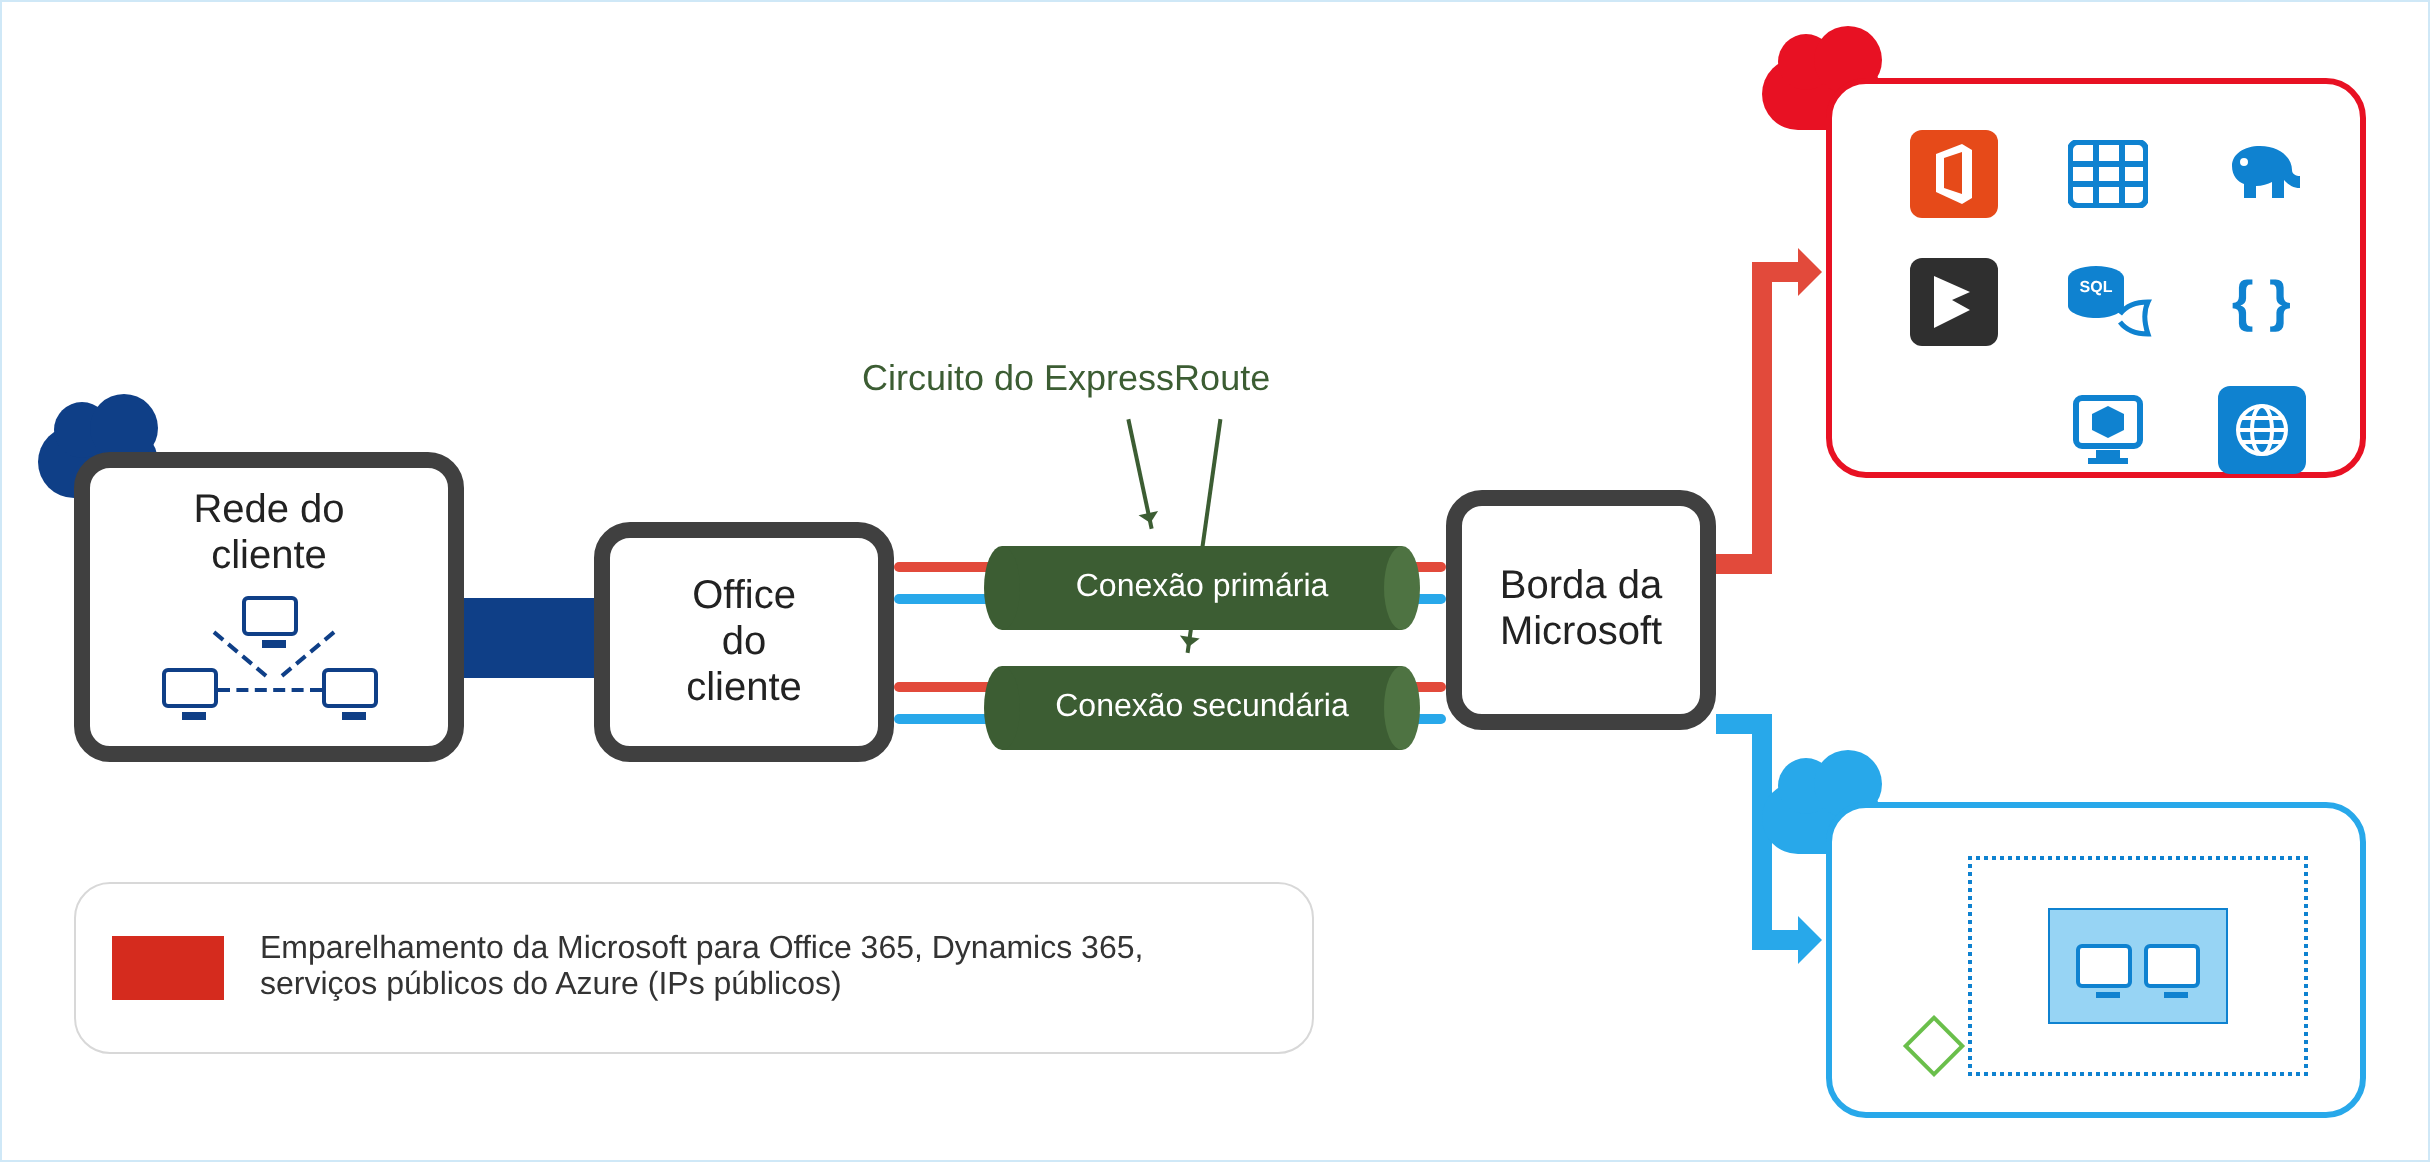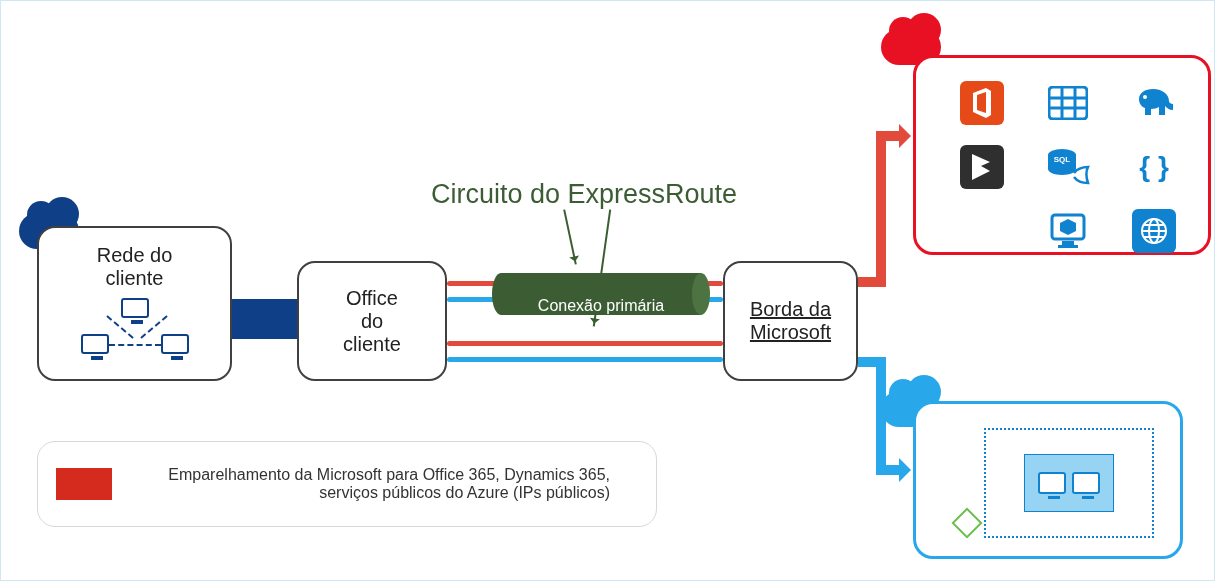--- a/index.html
+++ b/index.html
@@ -11,21 +11,21 @@
     position: relative;
     overflow: hidden;
   }
   .stage {
     position: absolute;
     inset: 0;
     border: 1px solid #cfe8f7;
   }
   .box {
     position: absolute;
-    border: 2px solid #404040;
+    border: 8px solid #404040;
     border-radius: 18px;
     background: #fff;
     display: flex;
     flex-direction: column;
     align-items: center;
     justify-content: center;
     text-align: center;
     font-size: 20px;
     color: #222;
     line-height: 1.15;
@@ -51,21 +51,21 @@
   .cloud.blue { background: #28a8ea; }
 
   
   #customer { left: 36px; top: 225px; width: 195px; height: 155px; }
   #customer .title { margin-top: -6px; }
 
   
   #partner { left: 296px; top: 260px; width: 150px; height: 120px; justify-content: center; }
 
   
-  #msedge { left: 722px; top: 260px; width: 135px; height: 120px; text-decoration: underline; }
+  #msedge { left: 722px; top: 244px; width: 135px; height: 120px; }
 
   
   #trunk {
     position: absolute;
     left: 231px; top: 298px; width: 67px; height: 40px;
     background: #0f3f87;
   }
 
   
   .cylinder {
@@ -75,58 +75,58 @@
     display: flex; align-items: center; justify-content: center;
     color: #fff; font-size: 16px;
   }
   .cylinder .cap {
     position: absolute; width: 18px; height: 42px; border-radius: 50%;
     background: #3c5d33;
   }
   .cylinder .cap.left  { left: -9px; }
   .cylinder .cap.right { right: -9px; background: #4e7342; }
 
-  #cyl1 { left: 500px; top: 272px; width: 200px; align-items: flex-end; }
+  #cyl1 { left: 500px; top: 272px; width: 200px; }
   #cyl2 { left: 500px; top: 332px; width: 200px; }
 
   
   .wire {
     position: absolute;
     height: 5px;
     border-radius: 3px;
   }
   .wire.red  { background: #e24a3b; }
   .wire.blue { background: #28a8ea; }
 
   
   #circuit-title {
     position: absolute;
     left: 430px; top: 178px;
     color: #3c5d33;
-    font-size: 27px;
+    font-size: 18px;
     text-align: right;
   }
 
   
   .thin-arrow {
     position: absolute; background: #3c5d33; width: 2px;
   }
   .thin-arrow:after {
     content: ""; position: absolute; left: -4px; bottom: -2px;
     border: 5px solid transparent; border-top-color: #3c5d33;
   }
 
   
   .svcbox {
     position: absolute;
     border: 3px solid;
     border-radius: 20px;
     background: #fff;
   }
-  #svc-ms   { left: 912px; top: 54px;  width: 298px; height: 200px; border-color: #e81123; }
+  #svc-ms   { left: 912px; top: 38px;  width: 270px; height: 200px; border-color: #e81123; }
   #svc-vnet { left: 912px; top: 400px; width: 270px; height: 158px; border-color: #28a8ea; }
 
   
   #legend {
     position: absolute;
     left: 36px; top: 440px;
     width: 620px;
     border: 1px solid #d8d8d8;
     border-radius: 18px;
     padding: 18px 20px 18px 18px;
@@ -234,20 +234,25 @@
   <div class="wire red" style="left:446px; top:340px; width:276px;"></div>
   <div class="wire blue" style="left:446px; top:356px; width:276px;"></div>
 
   <div id="circuit-title">Circuito do ExpressRoute</div>
   <div class="thin-arrow" style="left:568px; top:208px; height:56px; transform:rotate(-12deg);"></div>
   <div class="thin-arrow" style="left:600px; top:208px; height:118px; transform:rotate(8deg);"></div>
 
   <div id="cyl1" class="cylinder">
     <span class="cap left"></span>
     <span>Conexão primária</span>
+    <span class="cap right"></span>
+  </div>
+  <div id="cyl2" class="cylinder">
+    <span class="cap left"></span>
+    <span>Conexão secundária</span>
     <span class="cap right"></span>
   </div>
 
   <div id="msedge" class="box">
     <div>Borda da</div>
     <div>Microsoft</div>
   </div>
 
   <div class="path h" style="left:857px; top:276px; width:28px; background:#e24a3b;"></div>
   <div class="path v" style="left:875px; top:130px; height:156px; background:#e24a3b;"></div>
@@ -324,17 +329,17 @@
         <div class="vm"></div>
           <div class="vm"></div>
       </div>
     </div>
     <div class="lb-diamond"></div>
   </div>
 
   <div id="legend">
     <div class="legend-row">
       <div class="swatch red"></div>
-      <div style="max-width:480px;text-align:right;">Emparelhamento da Microsoft para Office 365, Dynamics 365, serviços públicos do Azure (IPs públicos)</div>
+      <div style="max-width:480px;">Emparelhamento da Microsoft para Office 365, Dynamics 365, serviços públicos do Azure (IPs públicos)</div>
     </div>
   </div>
 
 </div>
 
 </body></html>

